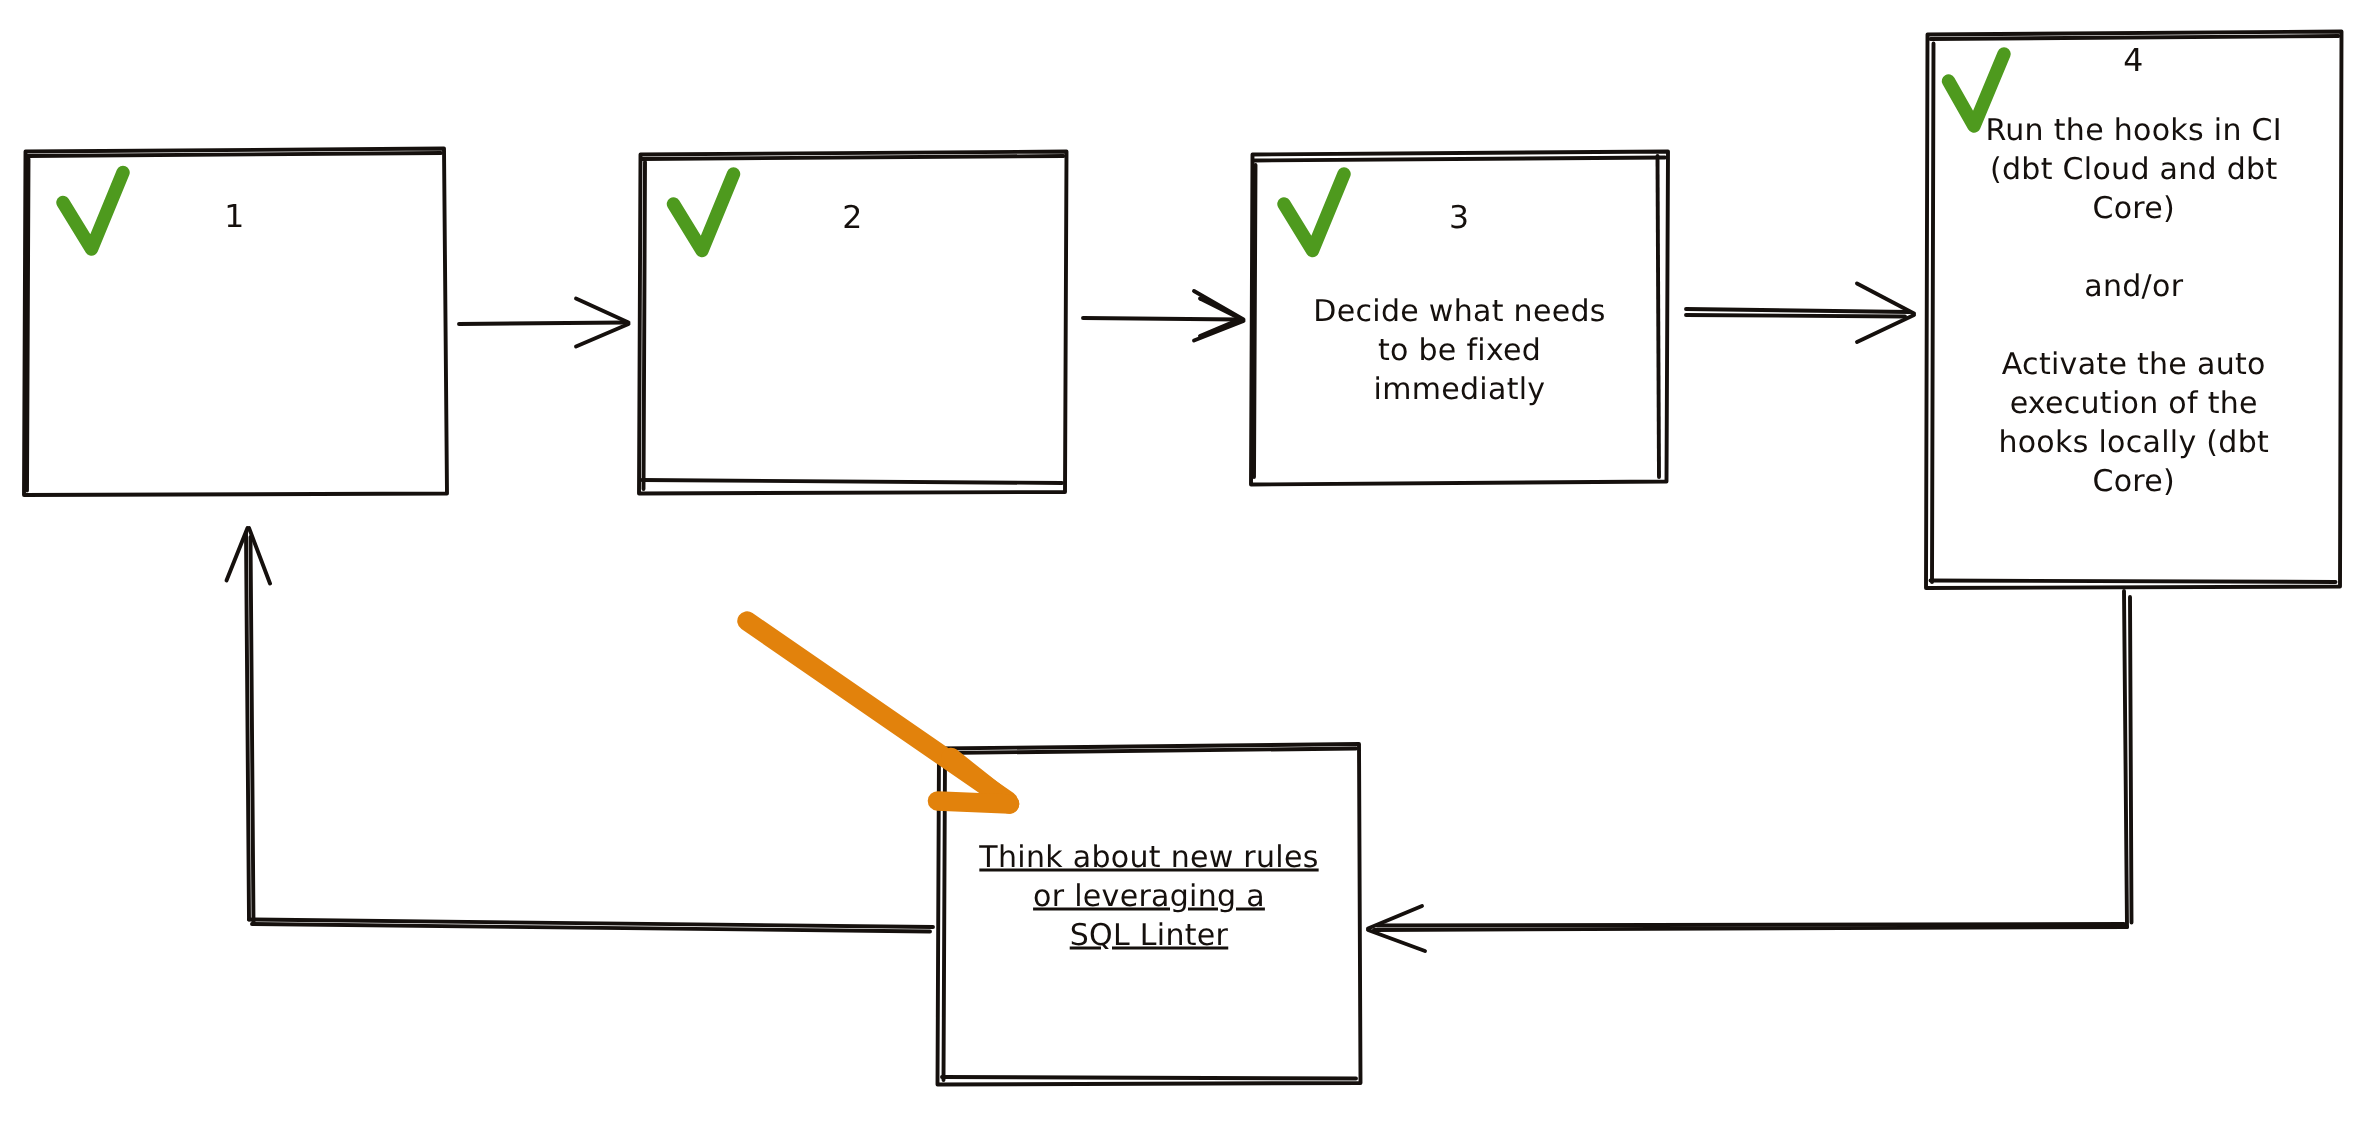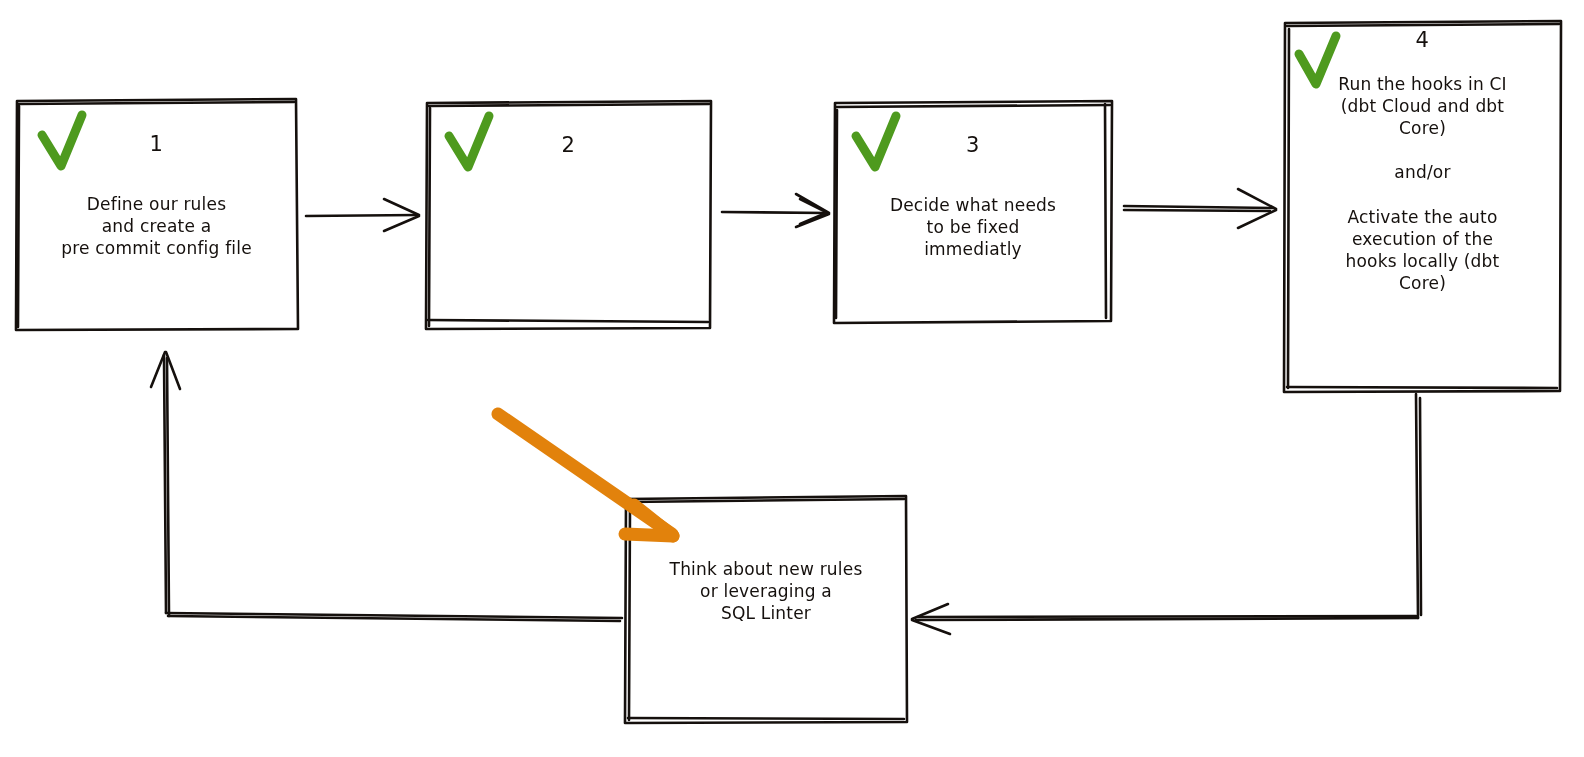--- a/index.html
+++ b/index.html
@@ -34,42 +34,42 @@
     align-items: center;
     text-align: center;
     color: #15100d;
   }
   .node-num {
     font-size: 21px;
     line-height: 1;
     letter-spacing: 0.5px;
   }
   .node-body {
-    font-size: 17px;
+    font-size: 20px;
     line-height: 1.30;
     white-space: pre-line;
     letter-spacing: 0.2px;
   }
   
   #node-1 { left: 15px;   top: 100px; width: 283px; height: 230px; }
   #node-2 { left: 425px;  top: 101px; width: 287px; height: 228px; }
   #node-3 { left: 833px;  top: 101px; width: 280px; height: 222px; }
   #node-4 { left: 1283px; top: 21px;  width: 279px; height: 371px; }
   #node-5 { left: 624px;  top: 496px; width: 284px; height: 227px; }
 
   #node-1 .node-num { margin-top: 34px; }
   #node-2 .node-num { margin-top: 34px; }
   #node-3 .node-num { margin-top: 34px; }
   #node-4 .node-num { margin-top: 9px; }
 
   #node-1 .node-body { margin-top: 38px; }
   #node-2 .node-body { margin-top: 38px; }
   #node-3 .node-body { margin-top: 38px; }
   #node-4 .node-body { margin-top: 22px; }
-  #node-5 .node-body { margin-top: 62px; }
+  #node-5 .node-body { margin-top: 62px; text-decoration: underline; }
 </style>
 </head>
 <body>
 
 <div id="canvas">
 
   <svg id="sketch-layer" viewBox="0 0 1584 757">
     <g fill="none" stroke="#15100d" stroke-width="2.6" stroke-linecap="round" stroke-linejoin="round">
 
       <g>
@@ -156,23 +156,20 @@
         <path d="M498,414 L672,534"></path>
         <path d="M634,505 L673,536"></path>
         <path d="M625,534 L673,536"></path>
       </g>
 
     </g>
   </svg>
 
   <div class="node" id="node-1">
     <span class="node-num">1</span>
-    <span class="node-body">Define our rules
-and create a
-pre commit config file</span>
   </div>
 
   <div class="node" id="node-2">
     <span class="node-num">2</span>
   </div>
 
   <div class="node" id="node-3">
     <span class="node-num">3</span>
     <span class="node-body">Decide what needs
 to be fixed

